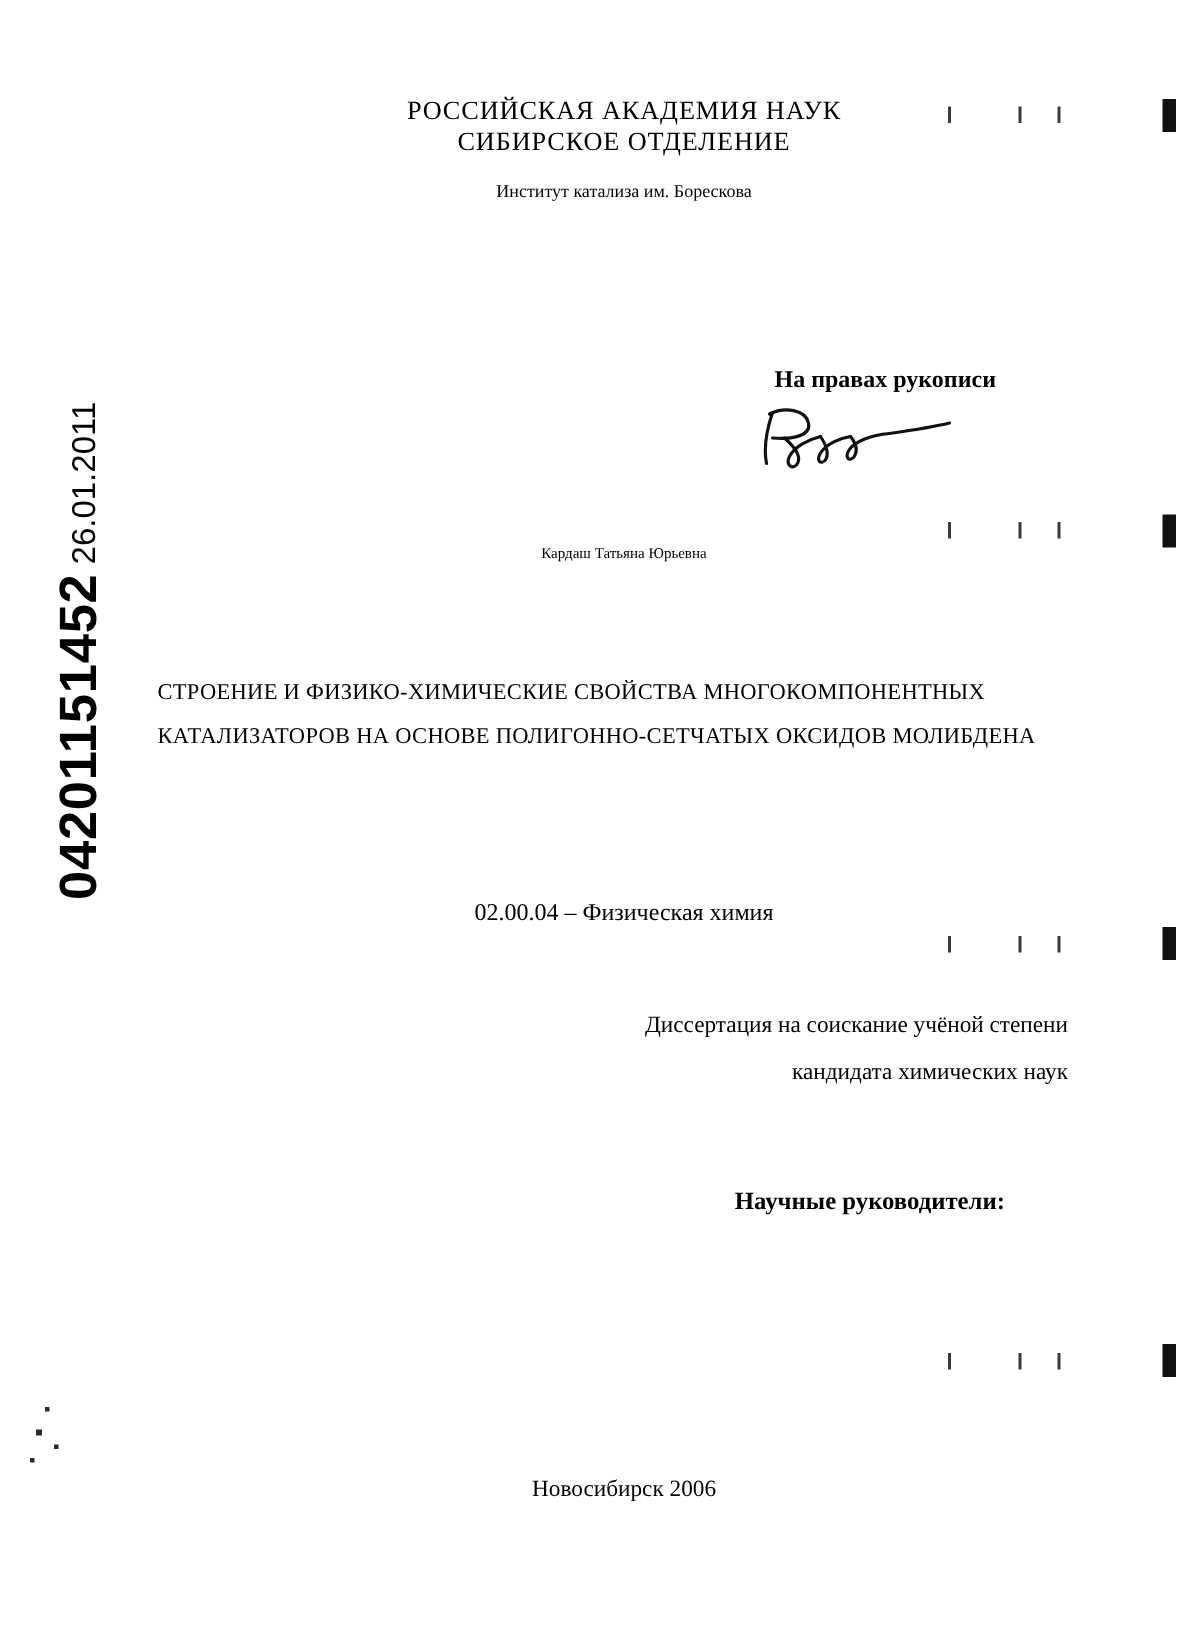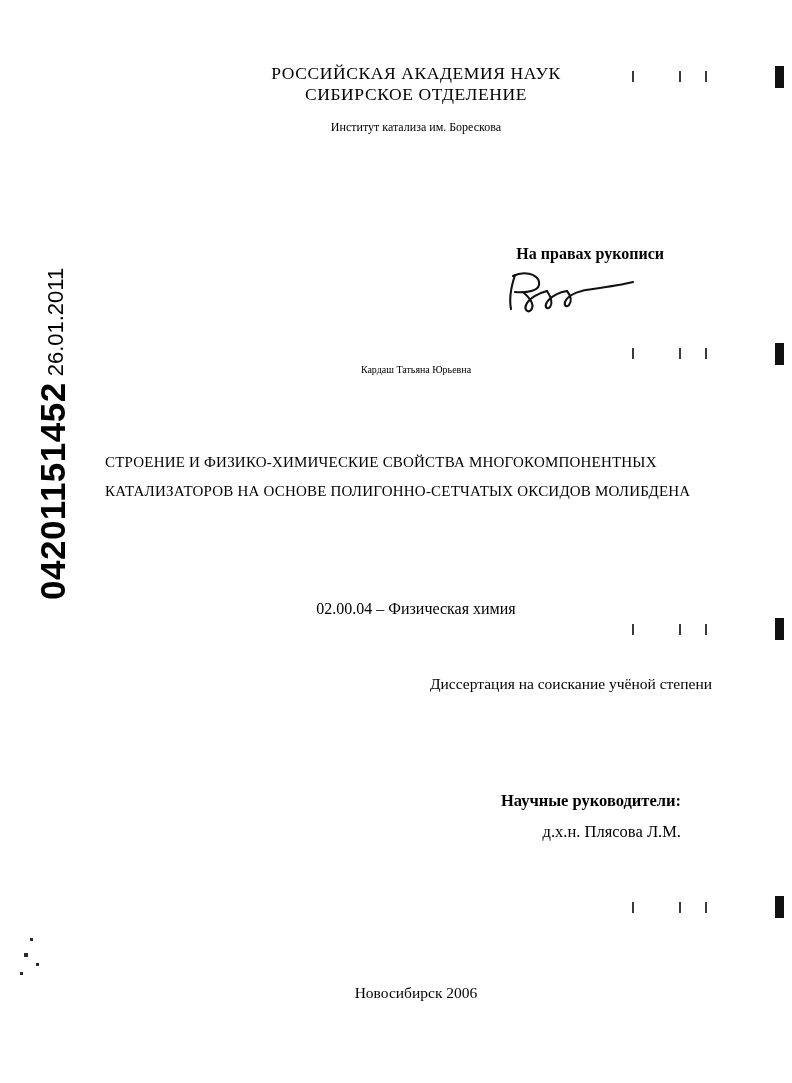--- a/index.html
+++ b/index.html
@@ -160,21 +160,21 @@
     left: 0;
     right: 0;
     text-align: right;
     font-size: 15.5px;
     line-height: 2.0;
   }
 
   .advisors {
     position: absolute;
     top: 786px;
-    right: 31px;
+    right: 42px;
     text-align: right;
     font-size: 16.5px;
     line-height: 1.85;
   }
   .advisors .head { font-weight: bold; }
 
   .city {
     position: absolute;
     top: 984px;
     left: 0;
@@ -248,23 +248,23 @@
     </div>
 
     <div class="author">Кардаш Татьяна Юрьевна</div>
 
     <div class="title">СТРОЕНИЕ И ФИЗИКО-ХИМИЧЕСКИЕ СВОЙСТВА МНОГОКОМПОНЕНТНЫХ КАТАЛИЗАТОРОВ НА ОСНОВЕ ПОЛИГОННО-СЕТЧАТЫХ ОКСИДОВ МОЛИБДЕНА</div>
 
     <div class="specialty">02.00.04 – Физическая химия</div>
 
     <div class="degree">
       <div>Диссертация на соискание учёной степени</div>
+      <div>кандидата химических наук</div>
     </div>
 
     <div class="advisors">
       <div class="head">Научные руководители:</div>
-      <div>д.х.н. Плясова Л.М.</div>
     </div>
 
     <div class="city">Новосибирск 2006</div>
 
   </div>
 </div>
 
 </body></html>

